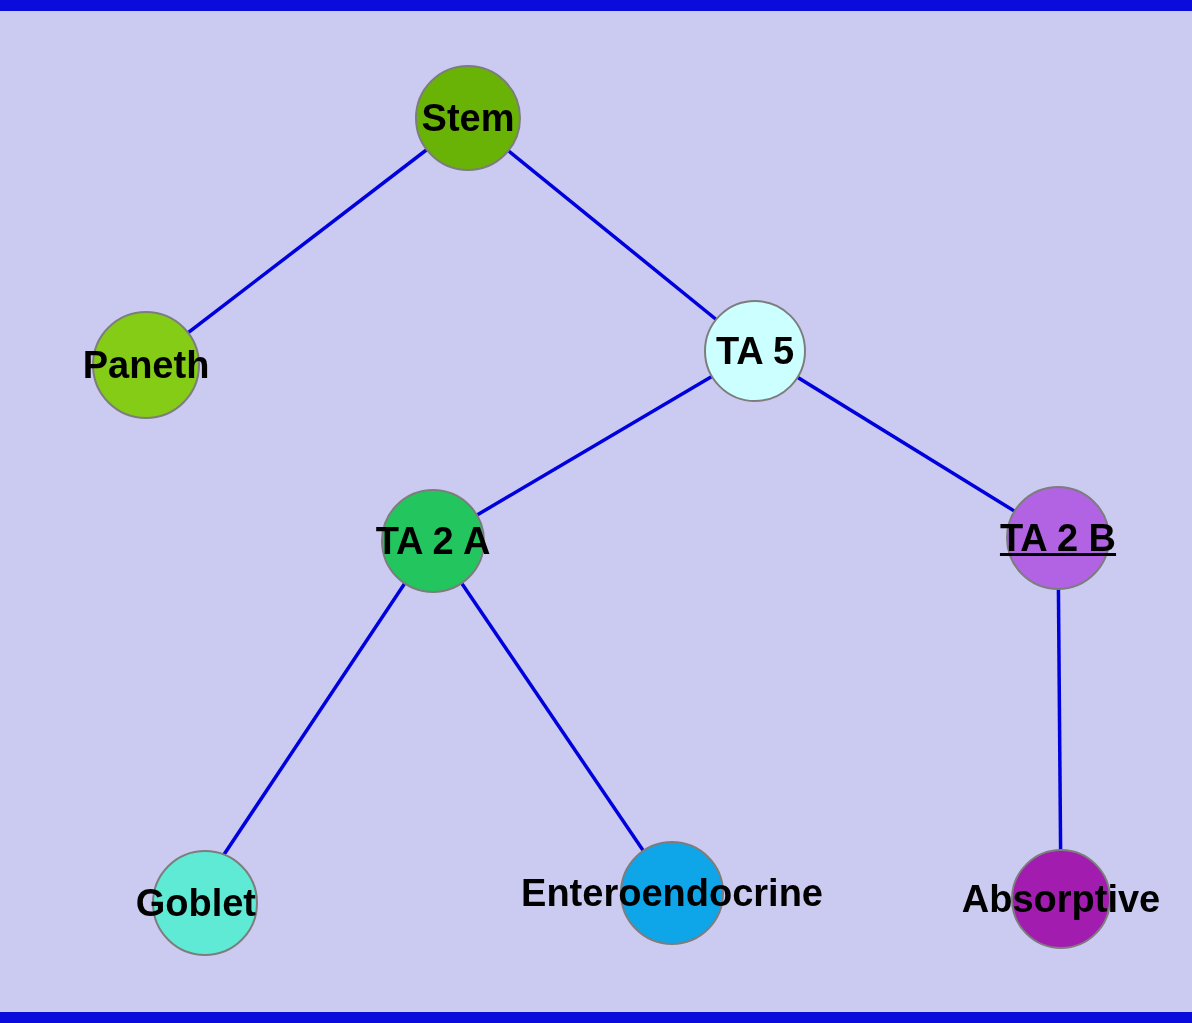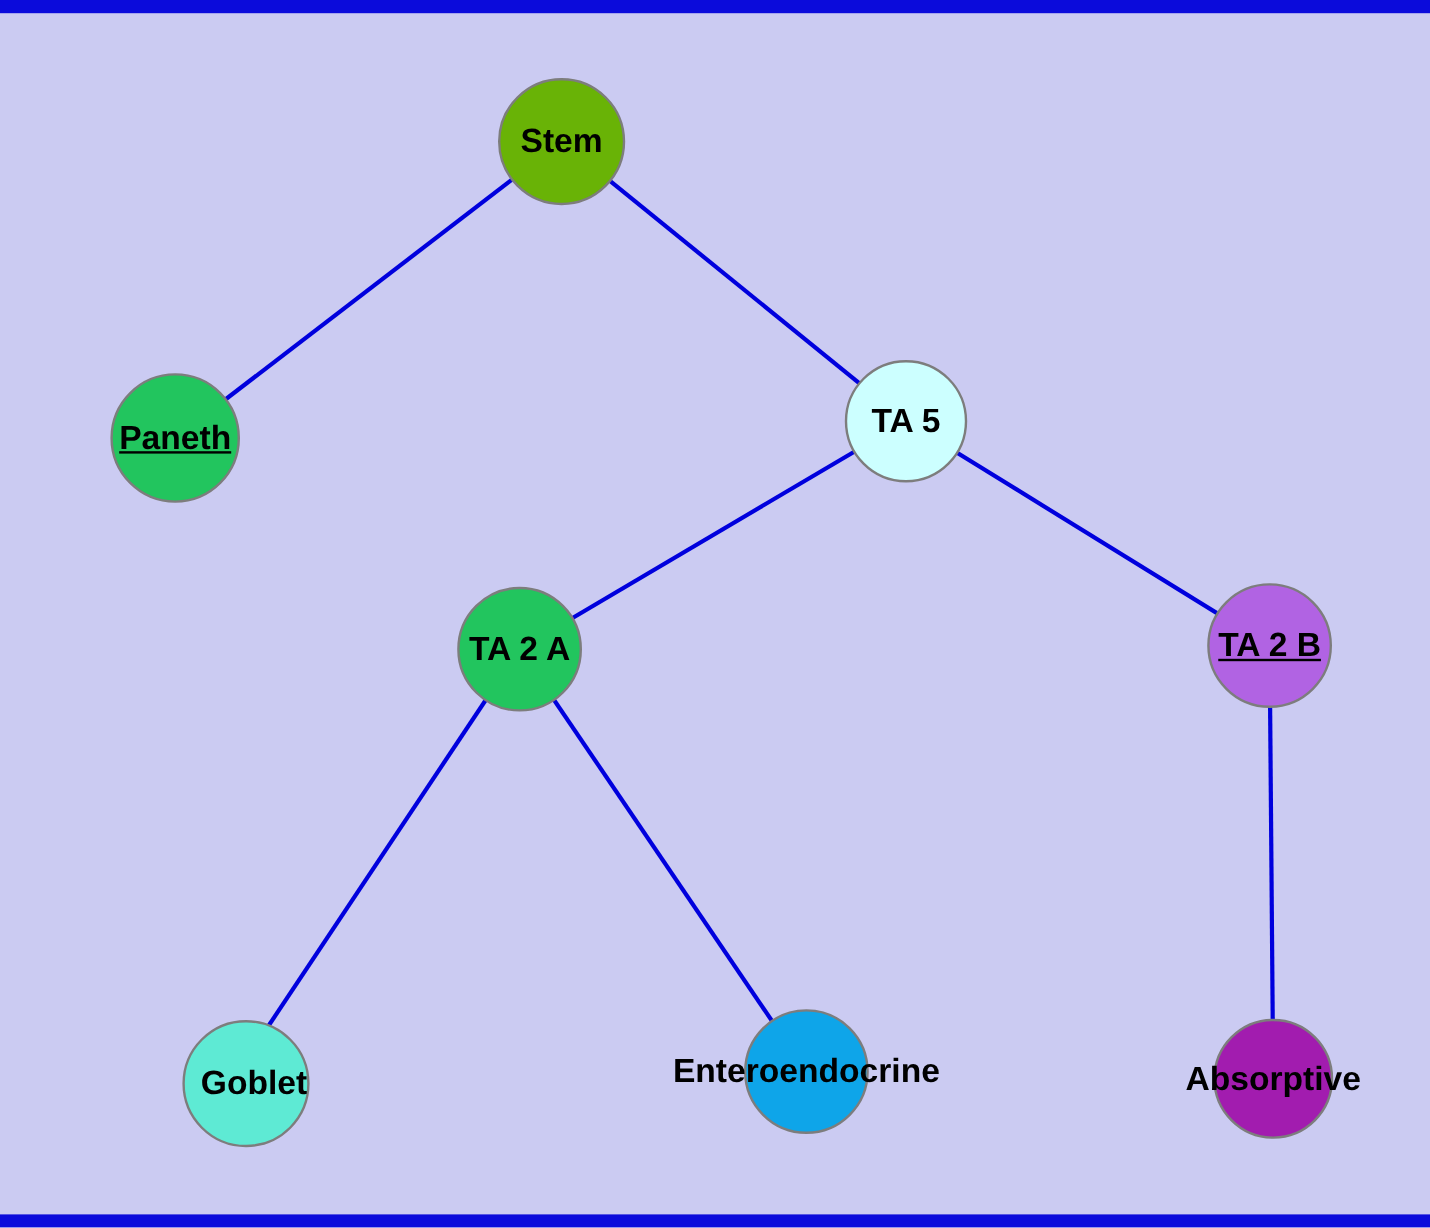--- a/index.html
+++ b/index.html
@@ -34,21 +34,21 @@
     border-radius: 50%;
     border: 2px solid #7d7d7d;
     display: flex;
     align-items: center;
     justify-content: center;
     z-index: 2;
     cursor: default;
   }
   .node-label {
     font-weight: bold;
-    font-size: 28px;
+    font-size: 38px;
     color: #000000;
     white-space: nowrap;
     line-height: 1;
     pointer-events: none;
   }
 </style>
 </head>
 <body>
 
 <div class="canvas" style="background: rgb(203, 203, 242);">
@@ -60,21 +60,21 @@
       <line x1="755" y1="351" x2="433" y2="541" stroke="#0000dd" stroke-width="3.5"></line>
       <line x1="755" y1="351" x2="1058" y2="538" stroke="#0000dd" stroke-width="3.5"></line>
       <line x1="433" y1="541" x2="205" y2="883" stroke="#0000dd" stroke-width="3.5"></line>
       <line x1="433" y1="541" x2="672" y2="893" stroke="#0000dd" stroke-width="3.5"></line>
       <line x1="1058" y1="538" x2="1061" y2="899" stroke="#0000dd" stroke-width="3.5"></line>
     </svg>
   <div id="node-layer">
       <div class="node" style="left: 415px; top: 65px; width: 106px; height: 106px; background: rgb(105, 179, 6); border-color: rgb(125, 125, 125);">
         <span class="node-label">Stem</span>
       </div>
-      <div class="node" style="left: 92px; top: 311px; width: 108px; height: 108px; background: #22c55e; border-color: rgb(125, 125, 125); text-decoration: underline;">
+      <div class="node" style="left: 92px; top: 311px; width: 108px; height: 108px; background: #84cc16; border-color: rgb(125, 125, 125);">
         <span class="node-label">Paneth</span>
       </div>
       <div class="node" style="left: 704px; top: 300px; width: 102px; height: 102px; background: rgb(204, 255, 255); border-color: rgb(125, 125, 125);">
         <span class="node-label">TA 5</span>
       </div>
       <div class="node" style="left: 381px; top: 489px; width: 104px; height: 104px; background: #22c55e; border-color: rgb(125, 125, 125);">
         <span class="node-label">TA 2 A</span>
       </div>
       <div class="node" style="left: 1006px; top: 486px; width: 104px; height: 104px; background: rgb(177, 99, 227); border-color: rgb(125, 125, 125); text-decoration: underline;">
         <span class="node-label">TA 2 B</span>

